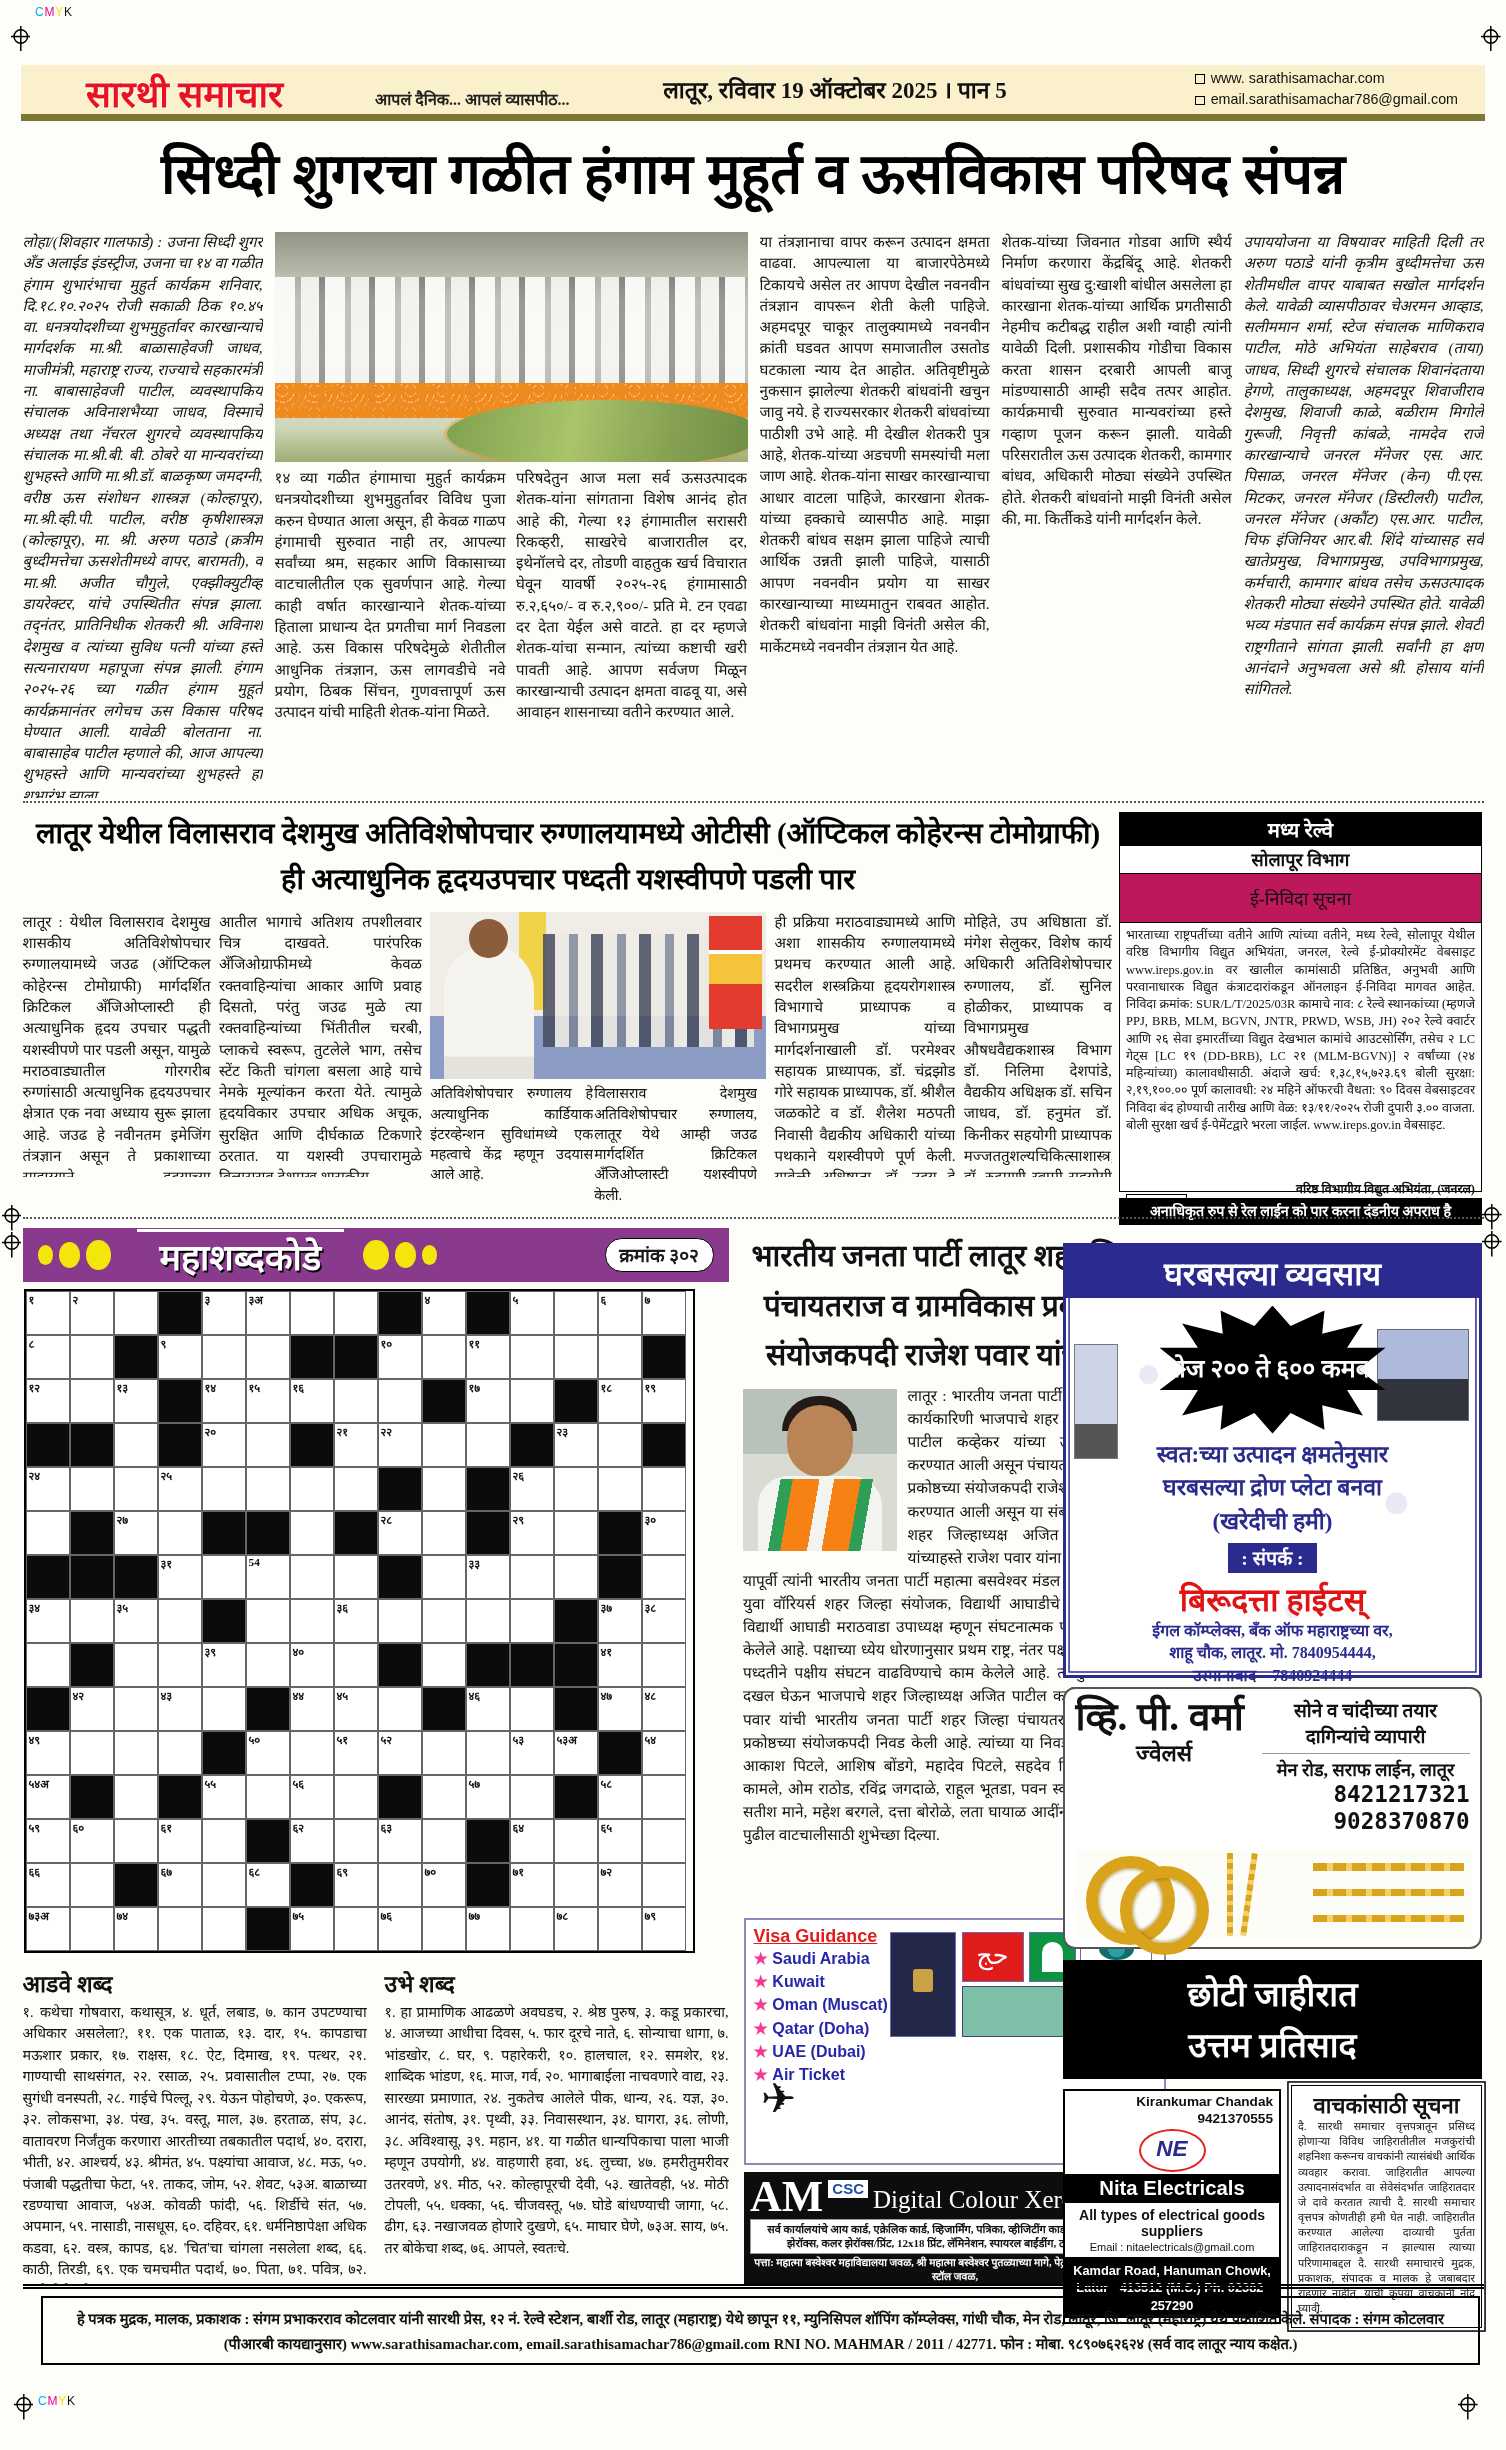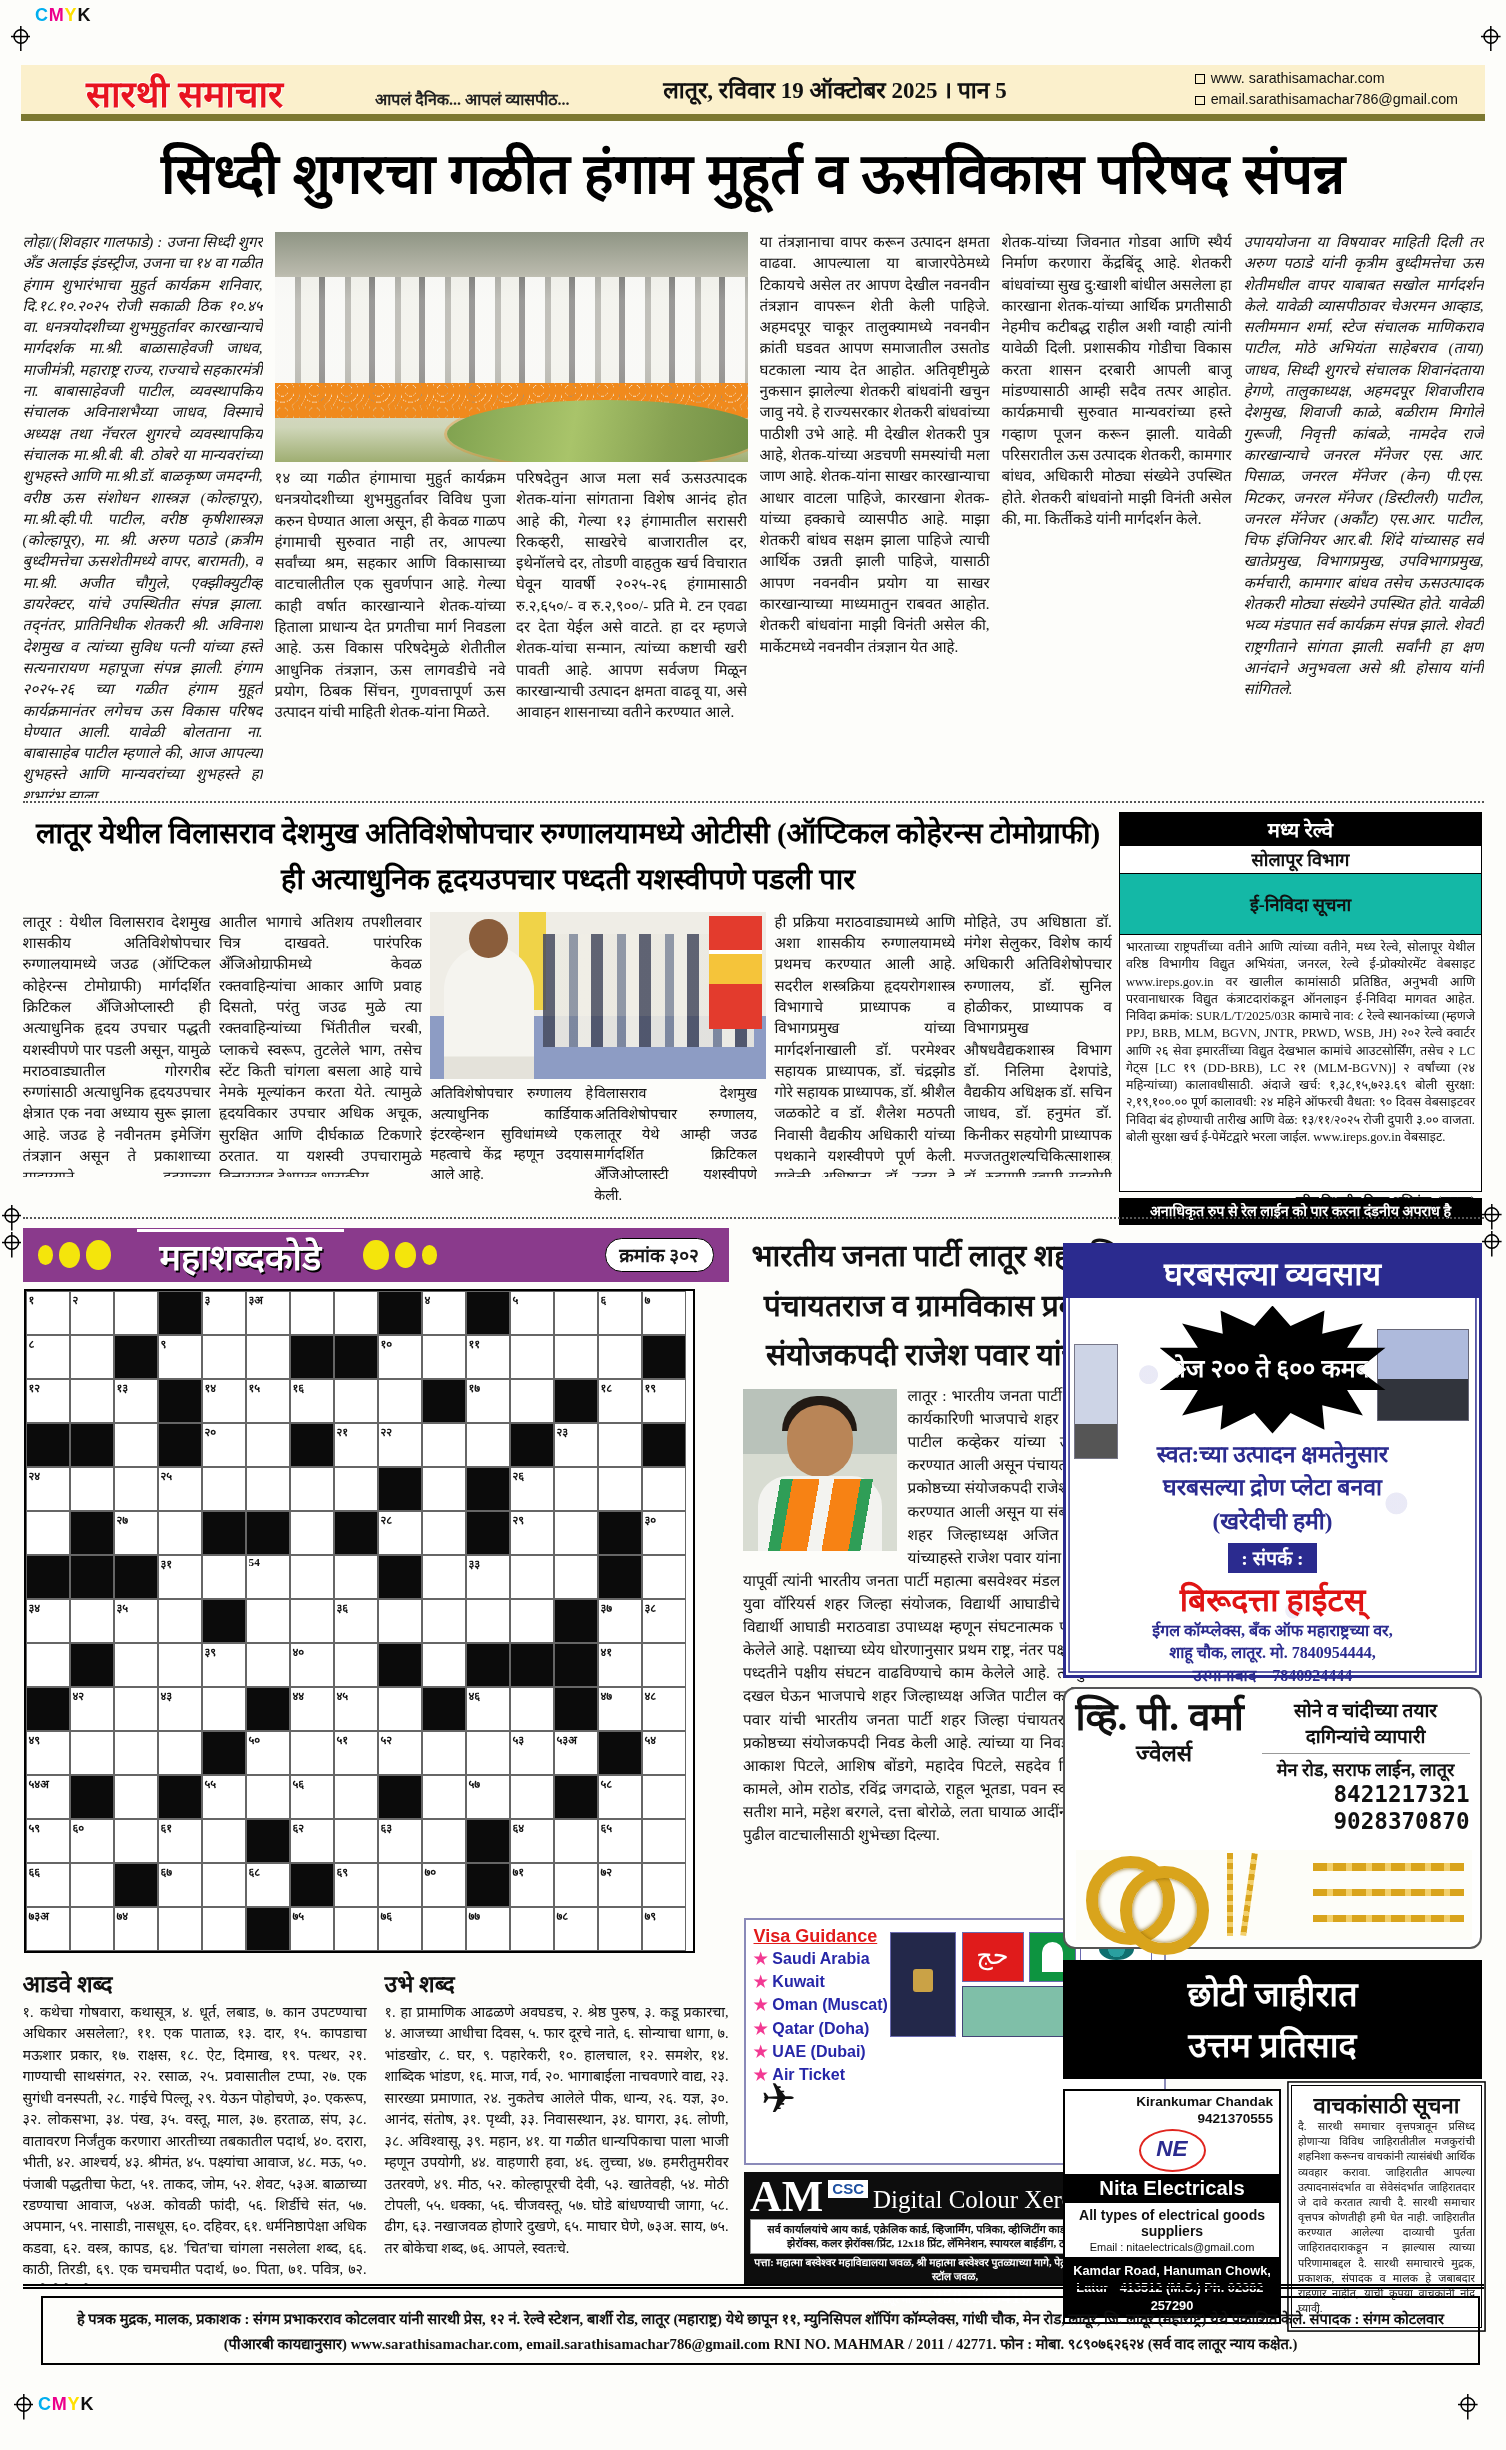--- a/index.html
+++ b/index.html
@@ -1,19 +1,19 @@
 <!DOCTYPE html>
 <html style="font-size:12px"><head>
 <meta charset="utf-8">
 <style>
   html,body{margin:0;padding:0;}
   body{width:1506px;height:2450px;position:relative;background:#fdfdfa;font-family:"Liberation Serif","DejaVu Serif",serif;color:#111;}
   .abs{position:absolute;}
   .regmark{position:absolute;width:19.6px;height:25.6px;}
-  .cmyk{font-family:"Liberation Sans",sans-serif;font-weight:bold;font-size:18px;letter-spacing:0.8px;}
+  .cmyk{font-family:"Liberation Sans",sans-serif;font-weight:normal;font-size:12px;letter-spacing:0.8px;}
   .cmyk .c{color:#00aeef}.cmyk .m{color:#ec008c}.cmyk .y{color:#ffe000}.cmyk .k{color:#111}
   
   .masthead{left:21px;top:65px;width:1464px;height:50px;background:#fbf0cc;}
   .logo{position:absolute;left:65px;top:1.5px;font-size:37px;font-weight:700;color:#e8131f;text-shadow:0.8px 0.8px 0 #fff,-0.8px -0.8px 0 #fff;}
   .tagline{position:absolute;left:354px;top:22.6px;font-size:16px;font-weight:bold;color:#222;}
   .dateline{position:absolute;left:603px;top:7.5px;width:422px;text-align:center;font-size:23px;font-weight:800;color:#111;}
   .contacts{position:absolute;right:27px;top:3px;font-family:"Liberation Sans",sans-serif;font-size:14.3px;line-height:1.5;color:#111;}
   .sq{display:inline-block;width:7.5px;height:7.5px;border:1.5px solid #000;margin-right:6px;vertical-align:middle;}
   .mastrule{left:21px;top:114px;width:1464px;height:6.8px;background:#7c7831;}
   
@@ -53,21 +53,21 @@
   .photo-hosp .poster{position:absolute;right:4.5px;top:4.5px;width:53px;height:113px;background:
     linear-gradient(180deg,#e33b2d 0 30%,#fff 30% 34%,#f5c43a 34% 60%,#e33b2d 60% 100%);}
   .photo-hosp .doc{position:absolute;left:13.6px;top:33px;width:90px;height:134px;border-radius:45px 45px 0 0;background:#f5f4ef;box-shadow:inset 0 -22.6px 0 #e4e2da;}
   .photo-hosp .doc:before{content:"";position:absolute;left:25.6px;top:-25.6px;width:39px;height:39px;border-radius:50%;background:#8a5d3b;}
   .a2caps{display:flex;gap:1px;margin-top:4.5px;}
   .a2caps .col{width:163px;font-size:14.3px;}
   
   .rail{left:1119px;top:812px;width:363px;height:380px;border:1.5px solid #000;background:#fff;box-sizing:border-box;}
   .rail .hd{background:#000;color:#fff;text-align:center;font-size:20.3px;font-weight:800;padding:2.3px 0;}
   .rail .sub{text-align:center;font-size:18px;font-weight:800;padding:1.5px 0;border-bottom:1.5px solid #000;}
-  .rail .gray{background:#14b8a6;text-align:center;font-size:18px;font-weight:700;padding:18px 0;border-bottom:1.5px solid #000;}
+  .rail .gray{background:#be185d;text-align:center;font-size:18px;font-weight:400;padding:12px 0;border-bottom:1.5px solid #000;}
   .rail .bodytxt{font-size:12.5px;line-height:1.38;text-align:justify;padding:4.5px 6px;height:249px;overflow:hidden;}
   .rail .sigrow{display:flex;justify-content:space-between;align-items:flex-end;padding:0 6px 3px 6px;}
   .rail .apex{border:1.5px solid #000;font-family:"Liberation Sans",sans-serif;font-size:12px;font-weight:bold;padding:1.5px 6px;}
   .rail .sig{font-size:12.4px;font-weight:bold;text-align:right;line-height:1.3;}
   .railstrip{left:1119px;top:1198px;width:363px;height:27px;background:#000;color:#fff;text-align:center;font-size:14.3px;font-weight:bold;line-height:27px;box-sizing:border-box;}
   
   .cwhead{left:22.6px;top:1228px;width:706px;height:54px;background:#8a3a8c;display:flex;align-items:center;box-sizing:border-box;padding:0 15px;}
   .dot{border-radius:50%;background:#f4e50c;display:inline-block;margin-right:6px;}
   .d1{width:15px;height:19.6px}.d2{width:21px;height:25.6px}.d3{width:25.6px;height:30px}
   .cwtitle{color:#fff;font-size:36px;font-weight:800;margin:0 19.6px;text-shadow:1.5px 1.5px 0 #000;border-top:3px solid #fff;border-bottom:0;padding:0 22.6px;}

